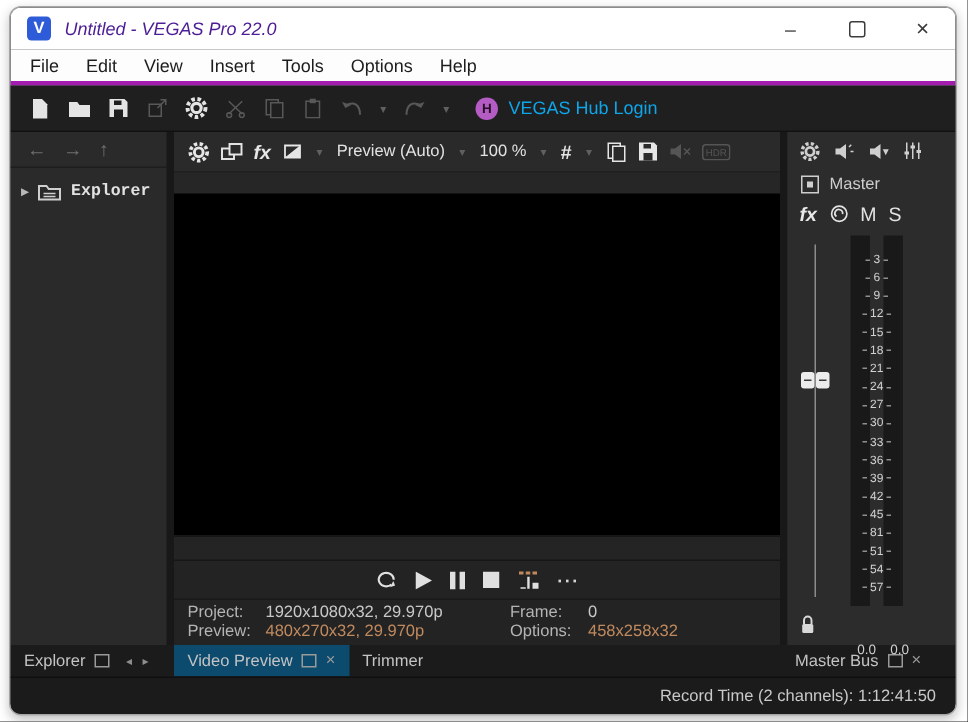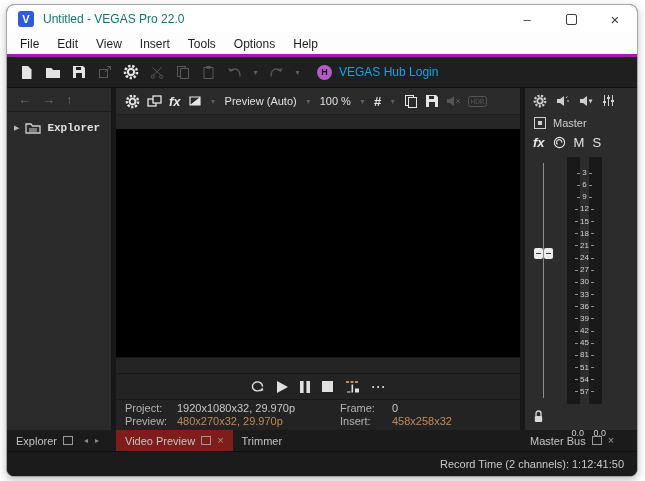--- a/index.html
+++ b/index.html
@@ -4,21 +4,21 @@
 <style>
   html,body{margin:0;padding:0;}
   body{width:645px;height:481px;background:#ffffff;font-family:"Liberation Sans",sans-serif;position:relative;overflow:hidden;}
   .window{position:absolute;left:6px;top:4px;width:630px;height:471px;border:1px solid #a6a6a6;border-radius:8px;
     overflow:hidden;box-shadow:0 3px 8px rgba(0,0,0,.25);display:flex;flex-direction:column;background:#262626;}
 
   
   .titlebar{height:28px;background:#ffffff;display:flex;align-items:center;padding-left:11px;flex:0 0 auto;}
   .logo{width:16px;height:16px;background:#2e5bd7;border-radius:3px;color:#fff;font-weight:bold;font-size:11px;
     display:flex;align-items:center;justify-content:center;flex:0 0 auto;}
-  .title{font-size:12px;color:#0f766e;margin-left:9px;white-space:nowrap;}
+  .title{font-size:12px;color:#4c1d95;margin-left:9px;white-space:nowrap;font-style:italic;}
   .win-controls{margin-left:auto;display:flex;height:100%;}
   .wc{width:44px;display:flex;align-items:center;justify-content:center;color:#3c3c3c;font-size:13px;}
   .wc .sq{width:9px;height:9px;border:1px solid #3c3c3c;border-radius:2px;}
   .wc.close{font-size:15px;}
 
   
   .menubar{height:21px;background:#fdfdfd;display:flex;align-items:center;padding-left:4px;border-bottom:3px solid #a21caf;flex:0 0 auto;}
   .menu-item{font-size:12px;color:#1d1d1d;padding:0 9px;display:flex;align-items:center;height:100%;}
 
   
@@ -89,21 +89,21 @@
   .peak.l{left:37px;}
   .peak.r{left:59px;}
 
   
   .tabbar{height:21px;background:#1b1b1b;display:flex;align-items:stretch;flex:0 0 auto;}
   .tab-sec{display:flex;align-items:stretch;}
   .tab-sec.left{width:109px;flex:0 0 auto;}
   .tab-sec.center{width:405px;flex:0 0 auto;}
   .tab-sec.right{flex:1;}
   .tab{display:flex;align-items:center;gap:6px;padding:0 9px;font-size:11px;color:#c3c3c3;white-space:nowrap;}
-  .tab.active{background:#7f1d1d;}
+  .tab.active{background:#0c4a6e;}
   .float-ico{width:8px;height:7px;border:1px solid #9a9a9a;display:block;}
   .tab-x{color:#9a9a9a;font-size:11px;line-height:11px;}
   .tab-arrows{display:flex;gap:7px;color:#8d8d8d;font-size:8px;align-items:center;margin-left:2px;}
 
   
   .statusbar{height:24px;background:#1b1b1b;display:flex;align-items:center;justify-content:flex-end;
     padding-right:13px;border-top:1px solid #0f0f0f;flex:0 0 auto;}
   .status-text{font-size:11px;color:#c9c9c9;}
 
   svg{display:block;}
@@ -323,21 +323,21 @@
       </div>
 
       <div class="info">
         <div class="info-grid">
           <span class="lbl">Project:</span>
           <span class="val">1920x1080x32, 29.970p</span>
           <span class="lbl">Frame:</span>
           <span class="val">0</span>
           <span class="lbl">Preview:</span>
           <span class="val orange">480x270x32, 29.970p</span>
-          <span class="lbl">Insert:</span>
+          <span class="lbl">Options:</span>
           <span class="val orange">458x258x32</span>
         </div>
       </div>
     </div>
 
     <div class="splitter"></div>
 
     <div class="right-panel">
       <div class="rp-toolbar">
         <span class="rpbtn">

